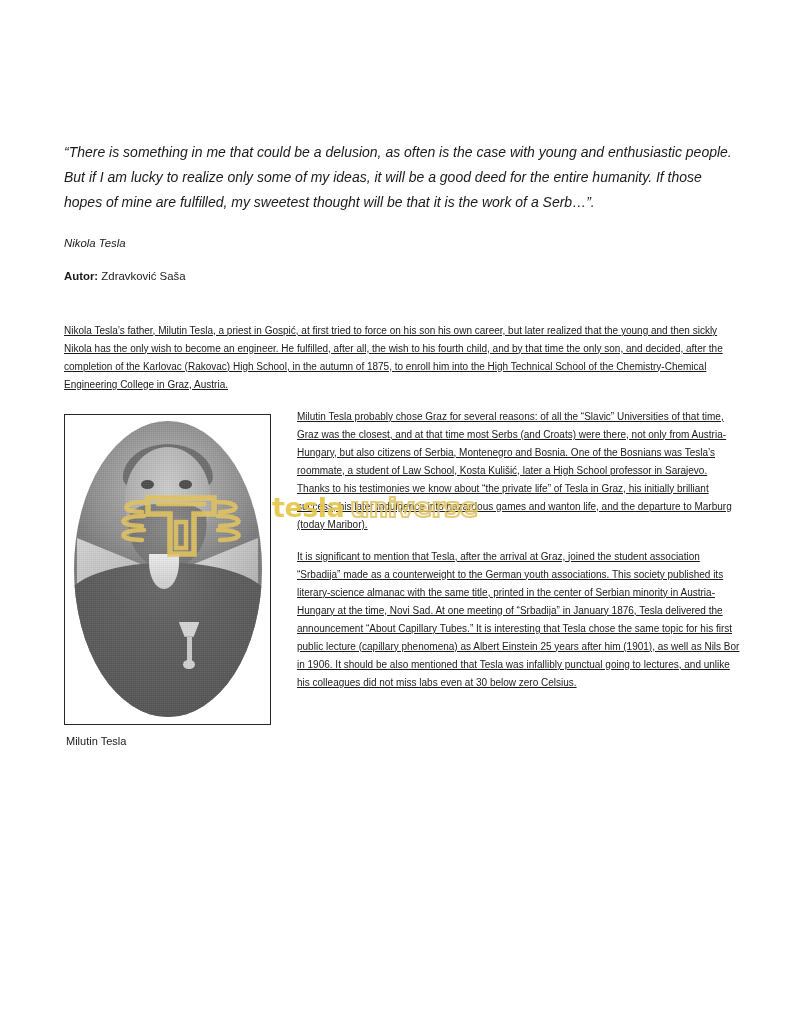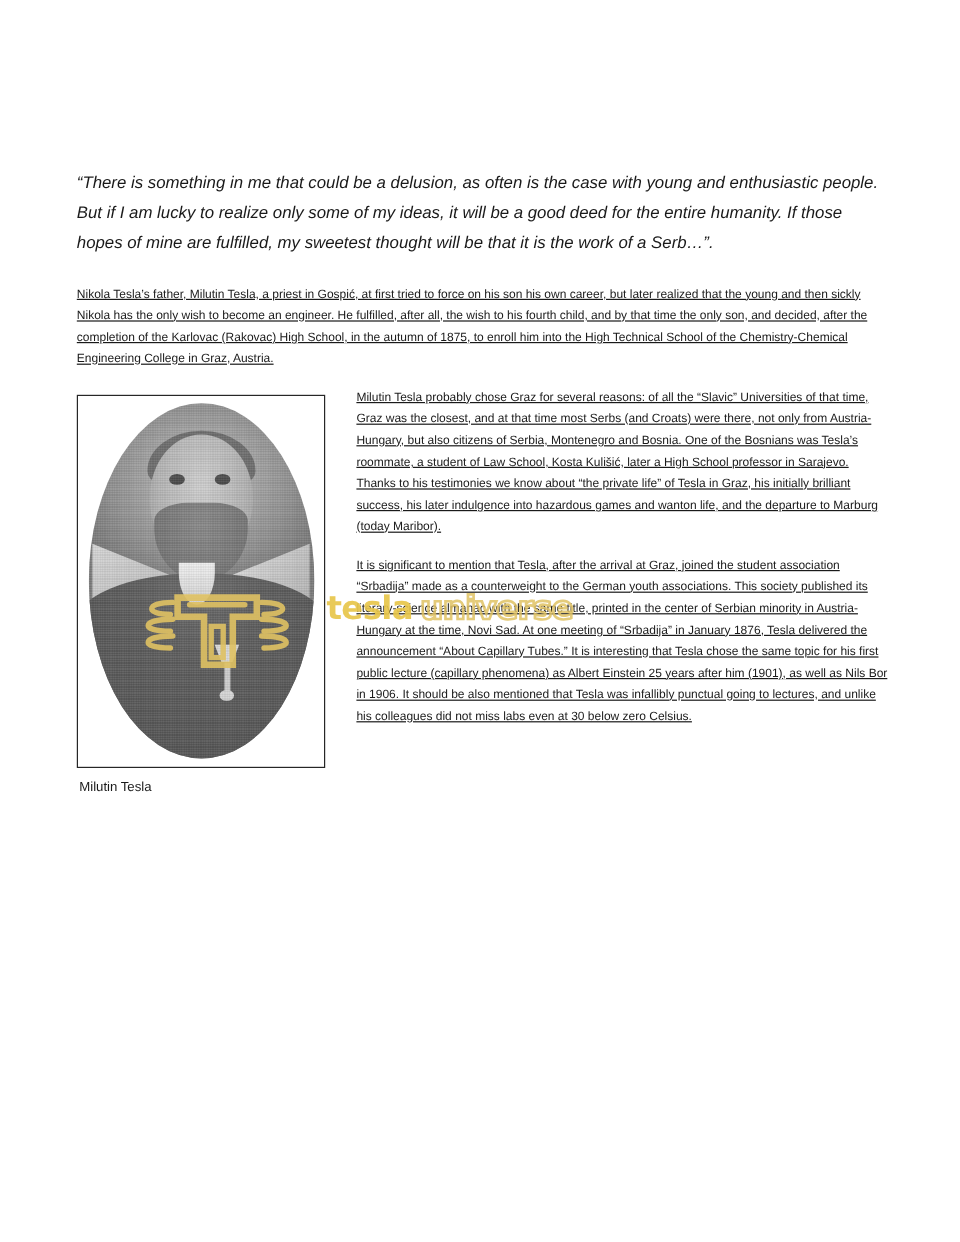--- a/index.html
+++ b/index.html
@@ -265,21 +265,26 @@
 </head>
 <body>
 
 <div class="page">
 
   <div class="content">
 
 
     <p class="quote">“There is something in me that could be a delusion, as often is the case with young and enthusiastic people. But if I am lucky to realize only some of my ideas, it will be a good deed for the entire humanity. If those hopes of mine are fulfilled, my sweetest thought will be that it is the work of a Serb…”.</p>
 
-
+    <p class="quote-attrib">Nikola Tesla</p>
+
+    <p class="author-line">
+      <span class="lbl">Autor:</span>
+      <span>Zdravković Saša</span>
+    </p>
 
     <p class="body-par">Nikola Tesla’s father, Milutin Tesla, a priest in Gospić, at first tried to force on his son his own career, but later realized that the young and then sickly Nikola has the only wish to become an engineer.  He fulfilled, after all, the wish to his fourth child, and by that time the only son, and decided, after the completion of the Karlovac (Rakovac) High School, in the autumn of 1875, to enroll him into the High Technical School of the Chemistry-Chemical Engineering College in Graz, Austria.</p>
 
     <div class="clearfix">
 
       <figure class="figure">
         <div class="photo-frame">
           <div class="photo-inner">
             <div class="oval">
               <div class="hair"></div>

